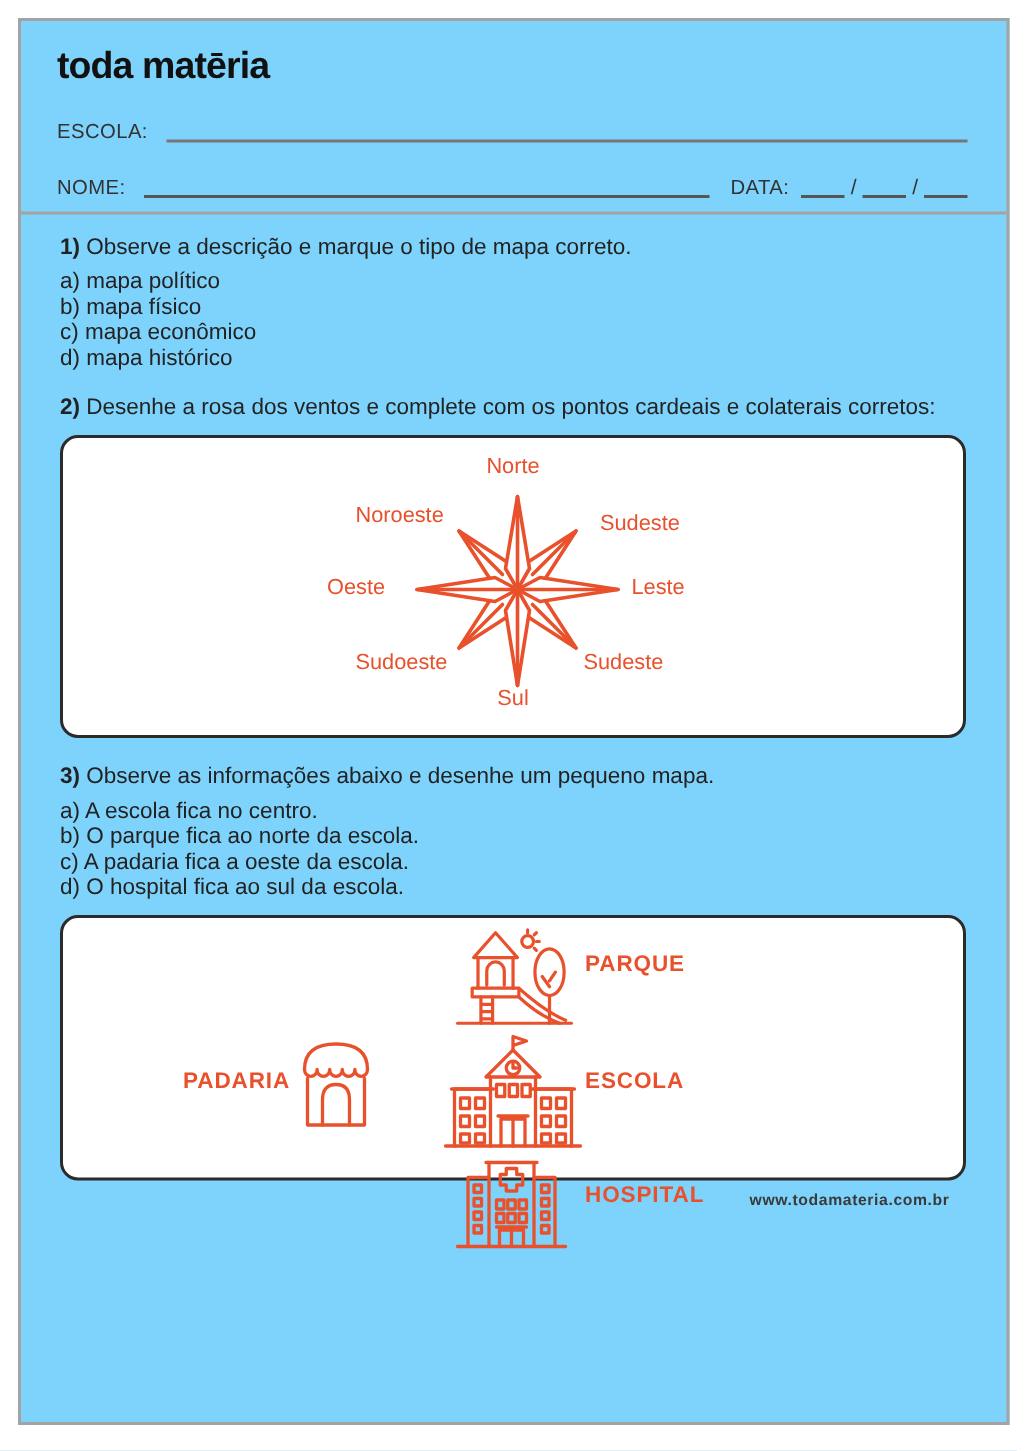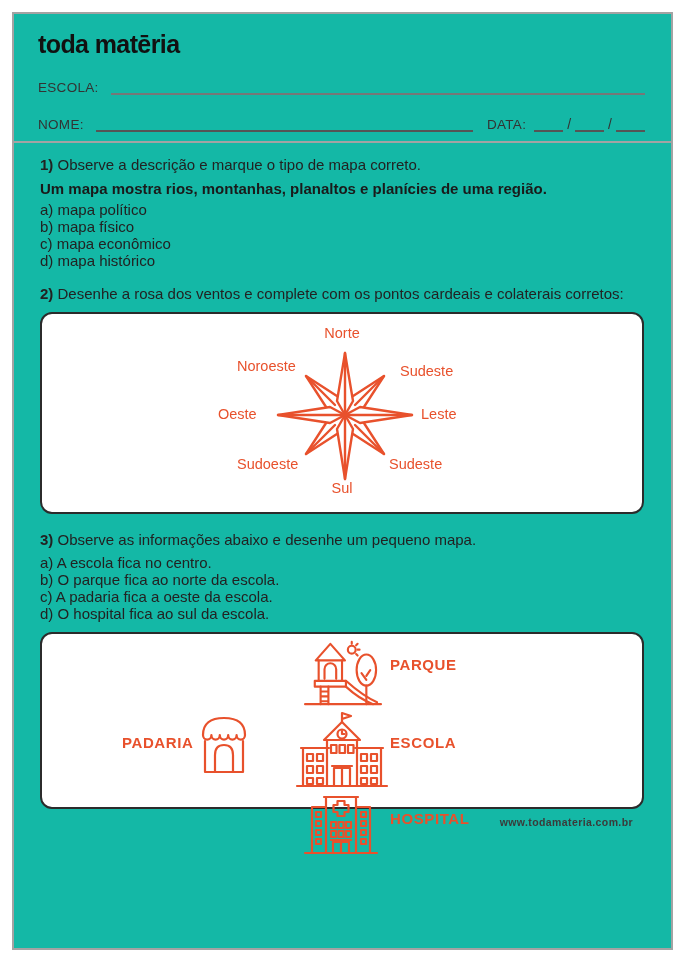--- a/index.html
+++ b/index.html
@@ -1,21 +1,21 @@
 <!DOCTYPE html>
 <html><head>
 <meta charset="utf-8">
 <style>
   * { margin:0; padding:0; box-sizing:border-box; }
   html,body { width:685px; height:967px; background:#f7f7f7; }
   body { font-family:"Liberation Sans", sans-serif; color:#222; position:relative; }
   .canvas { position:absolute; inset:0; background:#ffffff; }
 
   .sheet { position:absolute; left:12px; top:12px; width:661px; height:938px;
-           border:2px solid #a3a3a3; background:#14b8a6; overflow:hidden; }
+           border:2px solid #a3a3a3; background:#7dd3fc; overflow:hidden; }
 
   
   .header { height:129px; border-bottom:2px solid #a3a3a3; padding:16px 26px 0 24px; }
   .logo { font-size:25px; font-weight:bold; letter-spacing:-0.6px; color:#111; }
   .field-row { display:flex; align-items:flex-end; margin-top:21px; }
   .field-label { font-size:13.5px; color:#333; letter-spacing:0.3px; white-space:nowrap; }
   .fill-line { flex:1; border-bottom:2px solid #777; margin-left:12px; height:14px; }
   .nome-row .fill-line { border-bottom-color:#555; margin-right:14px; }
   .date-group { display:flex; align-items:flex-end; }
   .date-label { margin-right:8px; }
@@ -88,21 +88,20 @@
           <span class="date-line"></span>
           <span class="slash">/</span>
           <span class="date-line"></span>
         </span>
       </div>
     </div>
 
     <div class="content">
 
       <p class="q-line"><span class="q-num">1)</span> <span>Observe a descrição e marque o tipo de mapa correto.</span></p>
-      <p class="bold-line">Um mapa mostra rios, montanhas, planaltos e planícies de uma região.</p>
       <div class="options">
         <div>a) mapa político</div>
         <div class="accent-text">b) mapa físico</div>
         <div>c) mapa econômico</div>
         <div>d) mapa histórico</div>
       </div>
 
       <p class="q-line" style="margin-top:14px; max-width:600px;"><span class="q-num">2)</span> <span>Desenhe a rosa dos ventos e complete com os pontos cardeais e colaterais corretos:</span></p>
 
       <div class="rbox compass-box">

